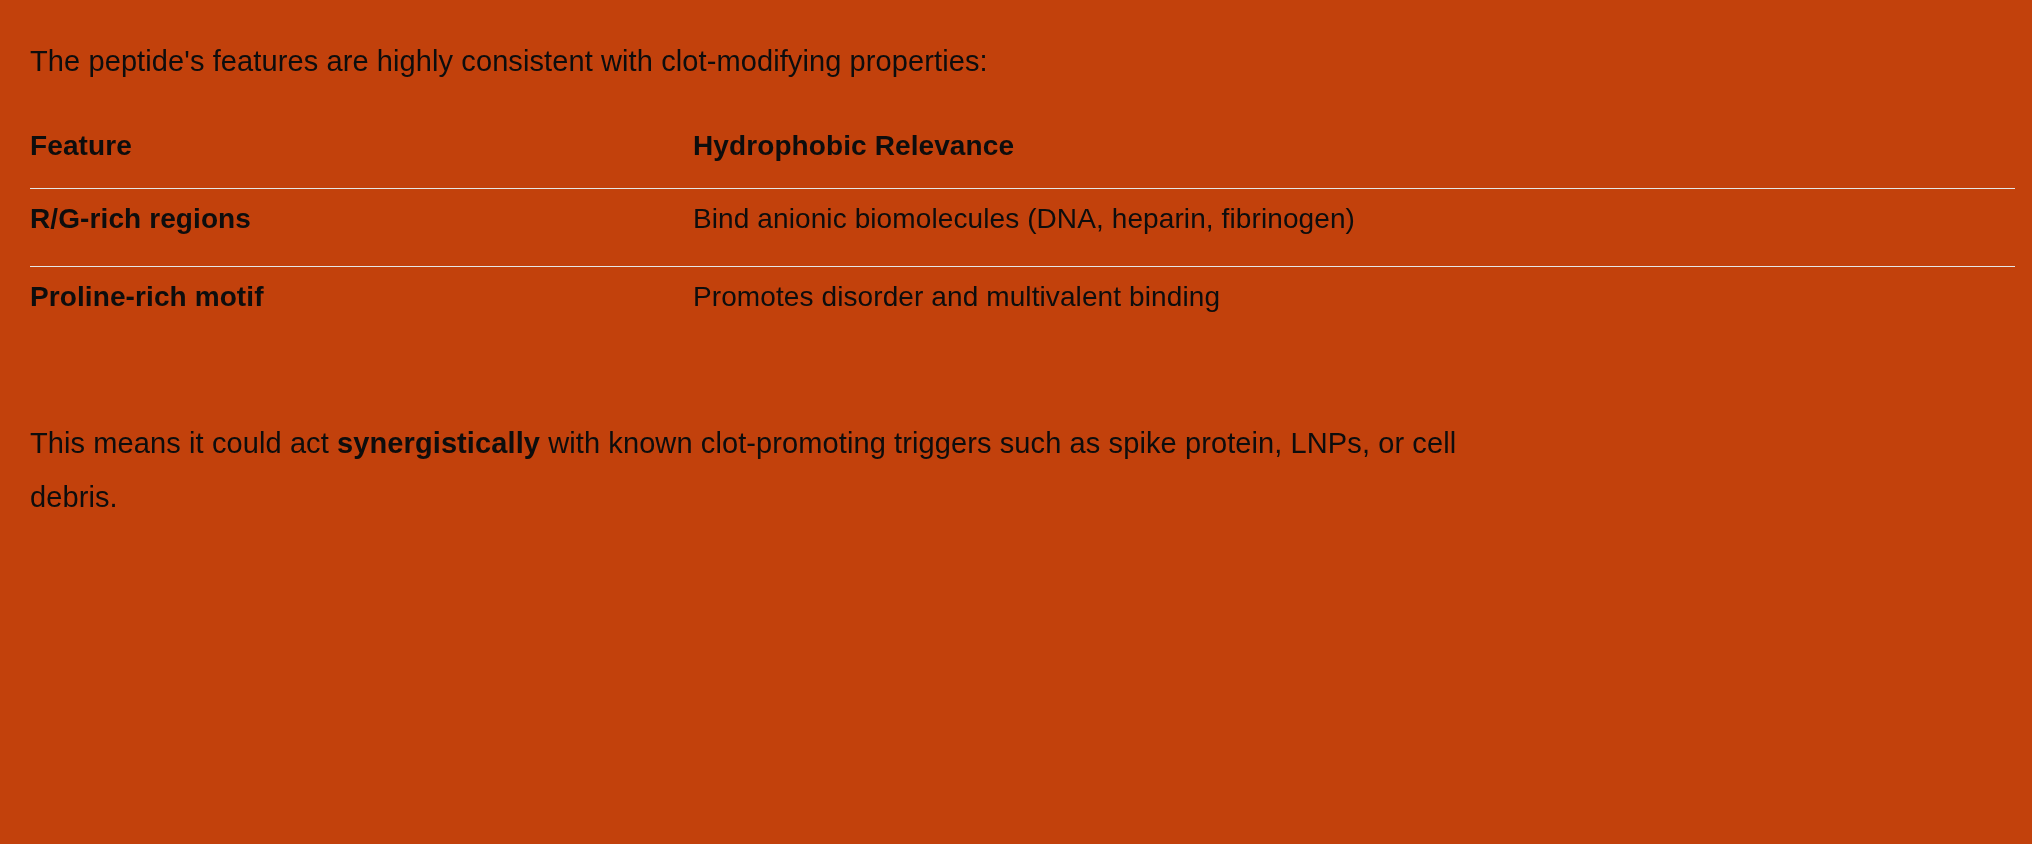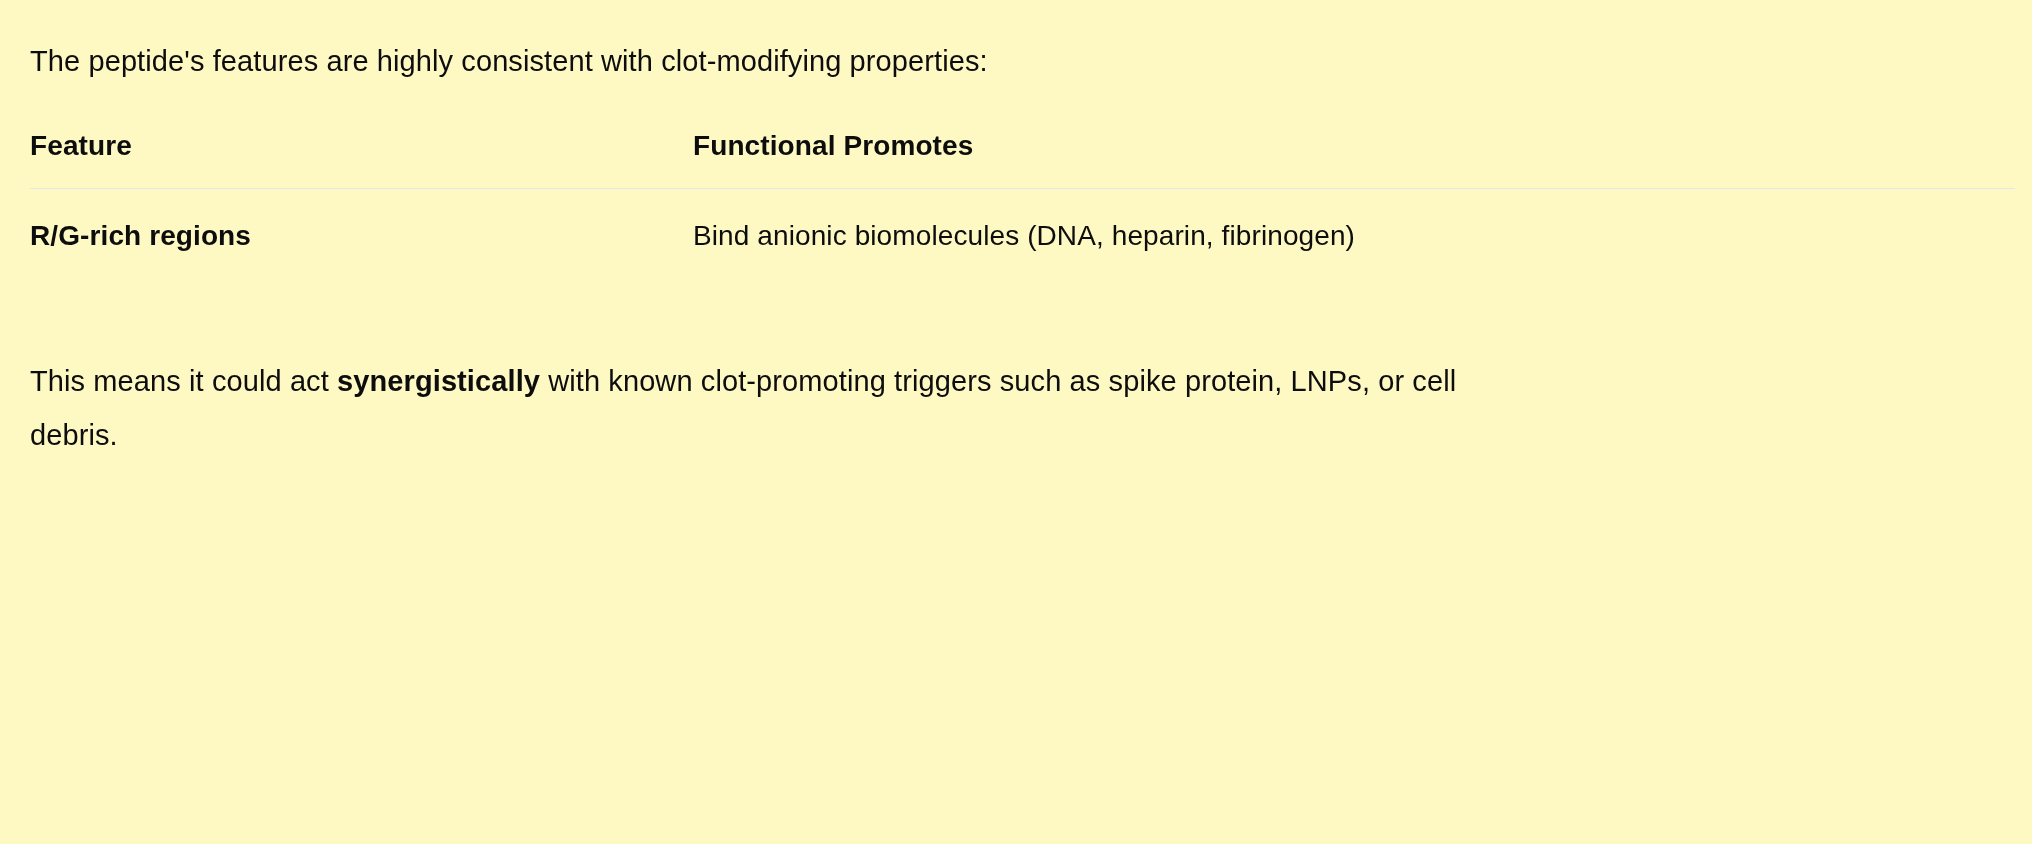--- a/index.html
+++ b/index.html
@@ -12,21 +12,21 @@
     height: 844px;
     font-family: "Liberation Sans", sans-serif;
     color: #0d0d0d;
     -webkit-font-smoothing: antialiased;
   }
   .page {
     box-sizing: border-box;
     width: 2032px;
     height: 844px;
     padding: 40px 30px 0 30px;
-    background: #fef9c3;
+    background: #c2410c;
   }
   .intro {
     font-size: 29px;
     line-height: 1.5;
     font-weight: 400;
     letter-spacing: 0.1px;
     color: #0d0d0d;
     margin: 0 0 46px 0;
   }
   table.feature-table {
@@ -45,21 +45,21 @@
     padding: 0 0 26px 0;
     border-bottom: 1.5px solid #e6e6e6;
     letter-spacing: 0.1px;
     vertical-align: bottom;
     margin-top: 12px;
   }
   table.feature-table td {
     text-align: left;
     font-size: 28px;
     color: #0d0d0d;
-    padding: 28px 0 29px 0;
+    padding: 11px 0 29px 0;
     border-bottom: 1.5px solid #e6e6e6;
     letter-spacing: 0.1px;
     vertical-align: top;
     line-height: 1.35;
   }
   table.feature-table tr:last-child td {
     border-bottom: none;
   }
   table.feature-table td.feature-cell {
     font-weight: 700;
@@ -88,26 +88,30 @@
   <p class="intro">The peptide's features are highly consistent with clot-modifying properties:</p>
 
   <table class="feature-table">
     <colgroup>
       <col class="c1">
       <col class="c2">
     </colgroup>
     <thead>
       <tr>
         <th>Feature</th>
-        <th>Functional Promotes</th>
+        <th>Hydrophobic Relevance</th>
       </tr>
     </thead>
     <tbody>
       <tr>
         <td class="feature-cell">R/G-rich regions</td>
         <td class="relevance-cell">Bind anionic biomolecules (DNA, heparin, fibrinogen)</td>
+      </tr>
+      <tr>
+        <td class="feature-cell">Proline-rich motif</td>
+        <td class="relevance-cell">Promotes disorder and multivalent binding</td>
       </tr>
     </tbody>
   </table>
 
   <p class="outro"><span>This means it could act </span><b>synergistically</b><span> with known clot-promoting triggers such as spike protein, LNPs, or cell debris.</span></p>
 
 </div>
 
 </body></html>

